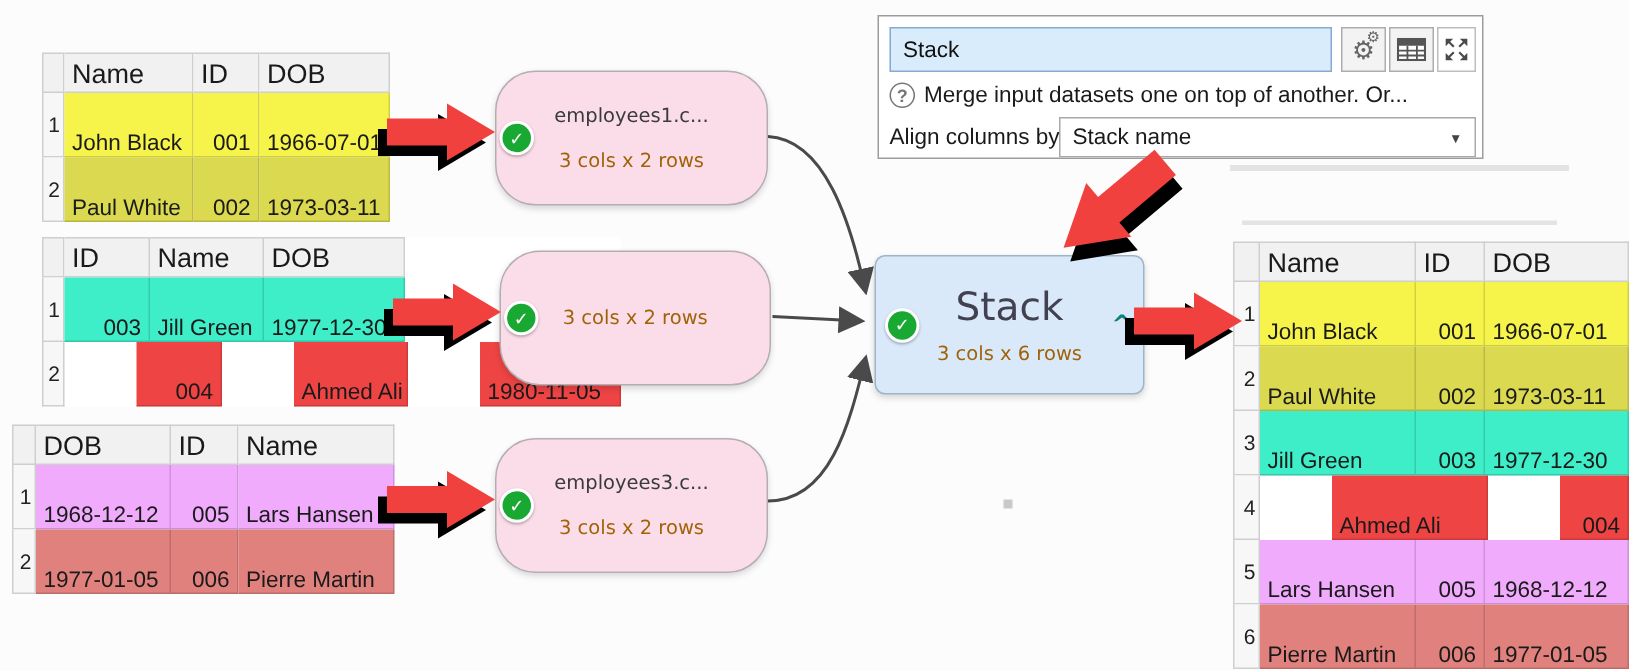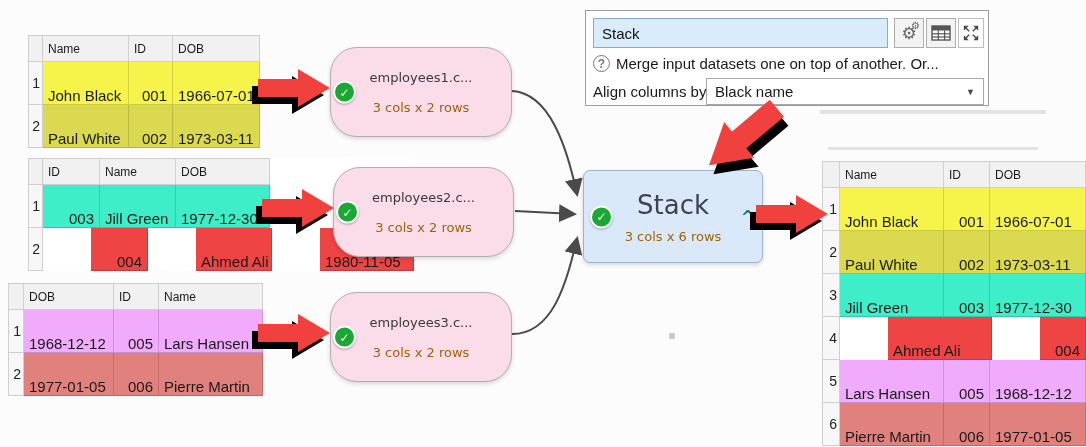--- a/index.html
+++ b/index.html
@@ -6,21 +6,21 @@
   #screen{position:relative;width:1086px;height:447px;background:#fcfcfc;overflow:hidden;
           font-family:"Liberation Sans",sans-serif;color:#1a1a1a;}
 
   
   .dtable{position:absolute;z-index:2;background:#fff;}
   .drow,.hrow{display:flex;}
   .hrow{height:27px;}
   .drow{height:43px;}
   .hcell,.rn,.cell{box-sizing:border-box;border-right:1px solid #cfcfcf;border-bottom:1px solid #cfcfcf;
         overflow:hidden;white-space:nowrap;}
-  .hcell{background:#f1f1f1;border-top:1px solid #cfcfcf;font-size:12px;line-height:26px;padding:0 5px;}
+  .hcell{background:#f1f1f1;border-top:1px solid #cfcfcf;font-size:18px;line-height:26px;padding:0 5px;}
   .rn{background:#f7f7f7;border-left:1px solid #cfcfcf;font-size:14px;text-align:right;padding-right:2px;color:#222;}
   .hrow .rn{background:#f1f1f1;}
   .drow .rn{line-height:43px;}
   .cell{font-size:15px;line-height:43px;padding:12px 5px;border-right:1px solid rgba(0,0,0,0.14);border-bottom:1px solid rgba(0,0,0,0.16);}
   .cell.num{text-align:right;}
   
   .y1{background:#f6f44a;} .y2{background:#dbd94f;}
   .g1{background:#3eeec9;} .g2{background:#ef4444;margin-left:48px;}
   .r1{background:#f0abfc;} .r2{background:#e0817d;}
   
@@ -200,21 +200,20 @@
   </div>
 
   <div class="node" style="left:330px;top:47px;width:180px;height:88px;">
     <span class="check">✓</span>
     <div class="ntitle">employees1.c...</div>
     <div class="nsub">3 cols x 2 rows</div>
   </div>
 
   <div class="node" style="left:333px;top:167px;width:179px;height:88px;">
     <span class="check">✓</span>
-    <div class="ntitle">employees2.c...</div>
     <div class="nsub">3 cols x 2 rows</div>
   </div>
 
   <div class="node" style="left:330px;top:292px;width:180px;height:88px;">
     <span class="check">✓</span>
     <div class="ntitle">employees3.c...</div>
     <div class="nsub">3 cols x 2 rows</div>
   </div>
 
   <div class="node stack-node" style="left:583px;top:170px;width:178px;height:91px;">
@@ -281,18 +280,18 @@
       </svg>
     </div>
 
     <div id="help-row">
       <span class="qicon">?</span>
       <span>Merge input datasets one on top of another. Or...</span>
     </div>
 
     <div id="align-label">Align columns by:</div>
     <div id="align-combo">
-      <span>Black name</span>
+      <span>Stack name</span>
       <span class="dd-arrow">▼</span>
     </div>
   </div>
 
 </div>
 
 </body></html>

